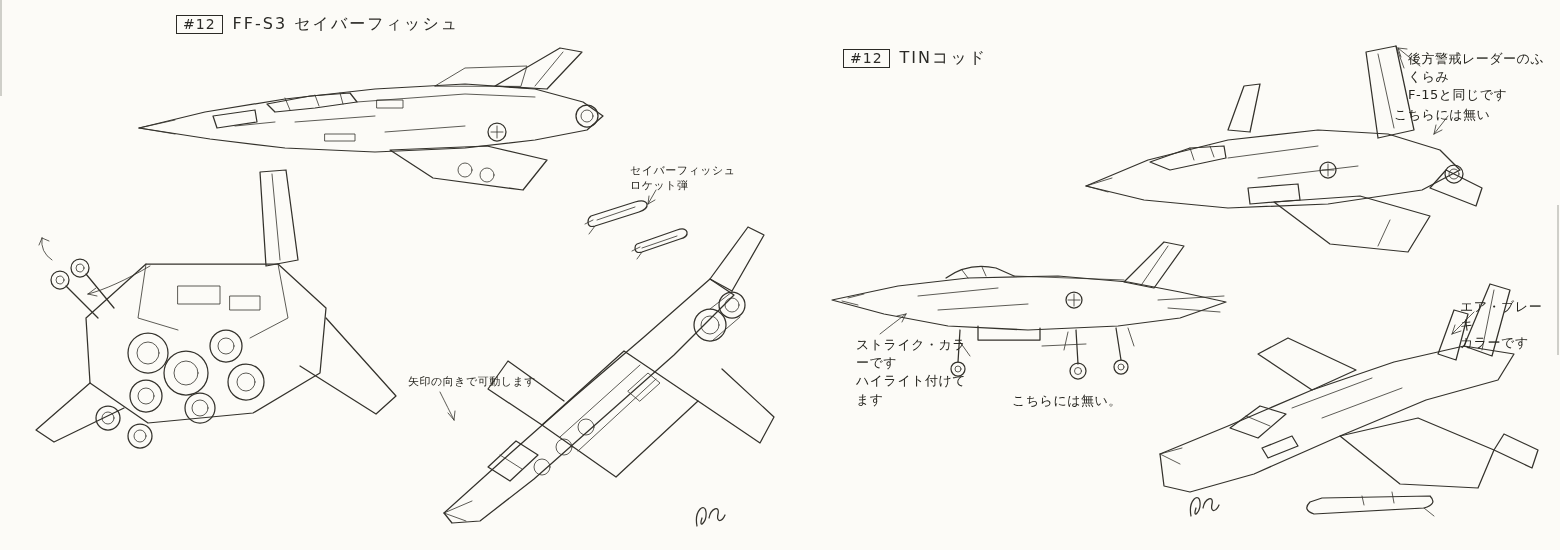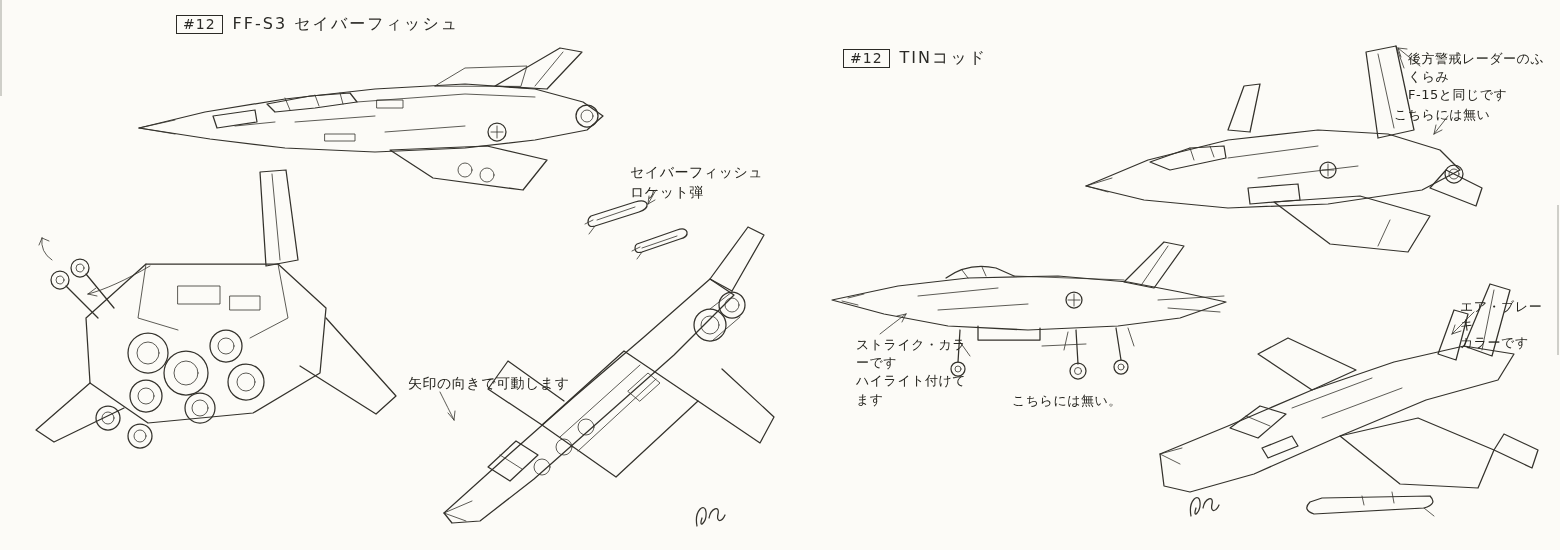--- a/index.html
+++ b/index.html
@@ -10,21 +10,21 @@
   }
   svg.draw{position:absolute;overflow:visible;}
   .draw path,.draw circle,.draw rect,.draw ellipse,.draw line,.draw polyline{
     fill:none;stroke:#34322c;stroke-width:1.25;stroke-linecap:round;stroke-linejoin:round;
   }
   .draw .thin{stroke-width:0.8;}
   .title-group{position:absolute;display:flex;align-items:center;gap:10px;}
   .num-box{border:1.6px solid #2b2a26;padding:0 6px 1px;font-size:14px;letter-spacing:1px;}
   .sheet-title{font-size:16px;letter-spacing:2px;}
   .note{
-    position:absolute;font-size:14px;line-height:1.4;white-space:pre-line;
+    position:absolute;font-size:11px;line-height:1.4;white-space:pre-line;
     color:#26251f;letter-spacing:0.5px;
   }
   .note.small{font-size:13px;}
   .artifact{position:absolute;background:#9a9890;opacity:.45;}
 </style>
 </head>
 <body>
 
 <div class="stage">
 

